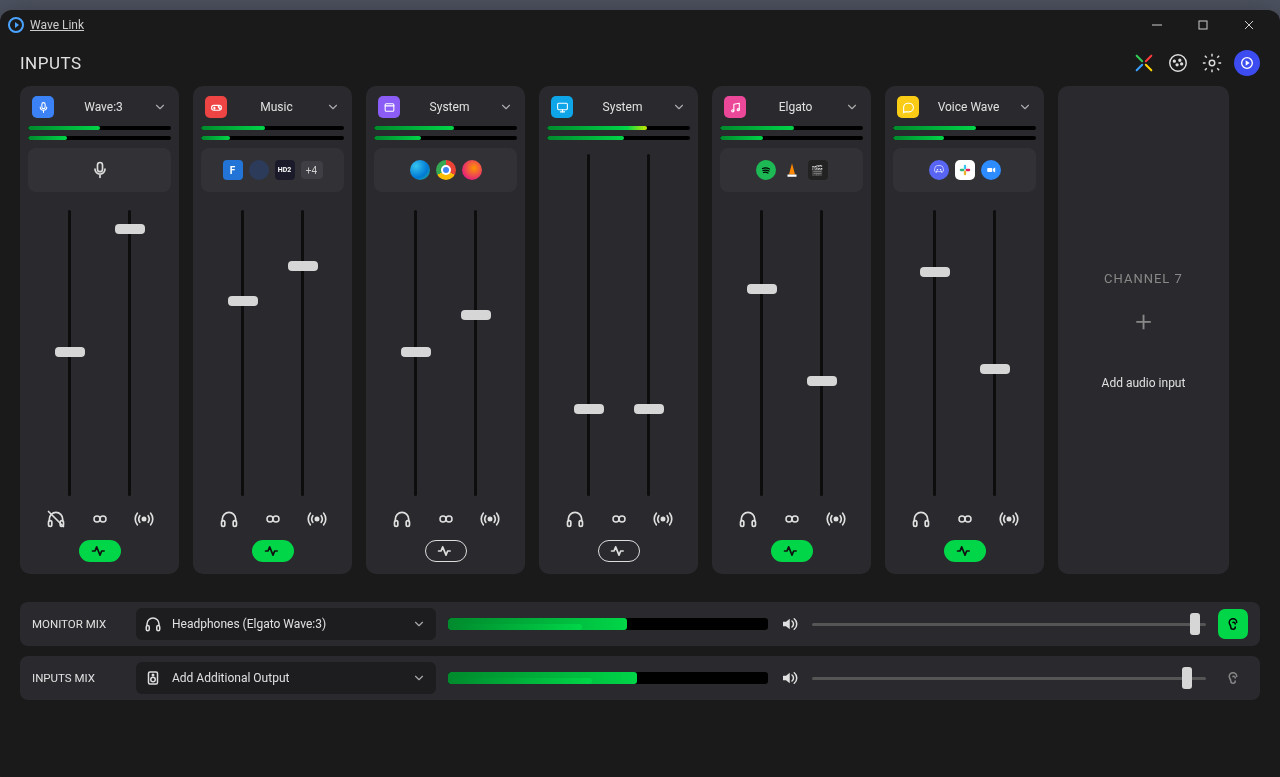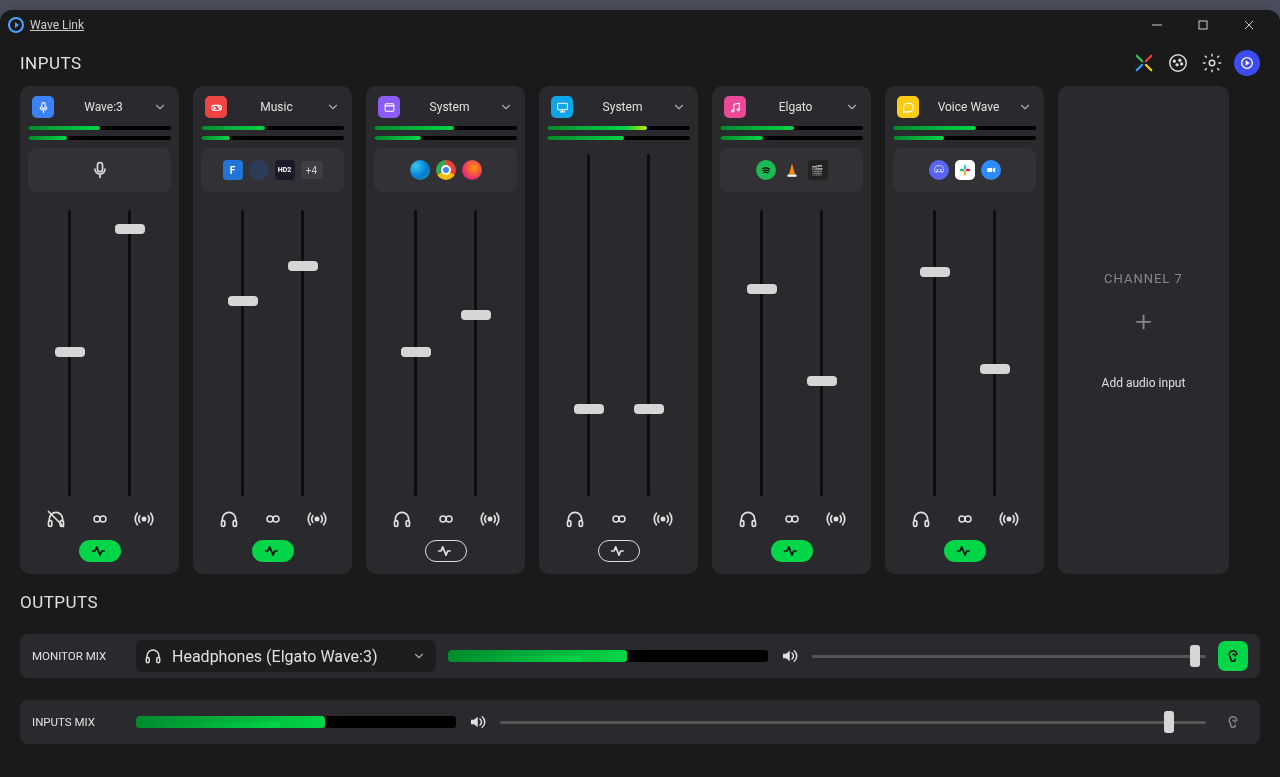--- a/index.html
+++ b/index.html
@@ -49,23 +49,23 @@
   .ch-btn{width:22px;height:22px;display:flex;align-items:center;justify-content:center;cursor:pointer;}
   .fx-pill{width:42px;height:22px;border-radius:11px;display:flex;align-items:center;justify-content:center;cursor:pointer;}
   .fx-pill.on{background:var(--green);}
   .fx-pill.off{border:1.5px solid #ddd;}
   .fx-pill svg{stroke:#111;}
   .fx-pill.off svg{stroke:#ddd;}
   .add-channel{width:171px;height:488px;background:var(--panel);border-radius:10px;display:flex;flex-direction:column;align-items:center;justify-content:center;color:var(--text-dim);gap:16px;}
   .add-channel .plus{font-size:28px;color:var(--text-dim);font-weight:200;}
   .add-channel .chlabel{font-size:13px;letter-spacing:1px;text-align:center;}
   .add-channel .addtext{font-size:12px;color:var(--text);margin-top:20px;}
-  .out-row{background:var(--panel);border-radius:8px;height:44px;display:flex;align-items:center;padding:2px 12px;margin-top:22px;gap:12px;}
+  .out-row{background:var(--panel);border-radius:8px;height:44px;display:flex;align-items:center;padding:2px 12px;margin-top:10px;gap:12px;}
   .out-label{font-size:11.5px;color:var(--text);width:92px;}
-  .out-select{background:#1d1d20;border-radius:6px;height:32px;display:flex;align-items:center;gap:10px;padding:0 10px 0 8px;color:var(--text);font-size:16px;width:300px;justify-content:space-between;cursor:pointer;}
+  .out-select{background:#1d1d20;border-radius:6px;height:32px;display:flex;align-items:center;gap:10px;padding:0 10px 0 8px;color:var(--text);font-size:12px;width:300px;justify-content:space-between;cursor:pointer;}
   .out-select .left{display:flex;gap:10px;align-items:center;}
   .out-meter{width:320px;height:12px;background:#000;border-radius:3px;position:relative;overflow:hidden;}
   .out-meter .bar{position:absolute;left:0;top:0;height:100%;border-radius:3px;}
   .speaker-icon{width:20px;color:var(--text);}
   .vol-slider{flex:1;height:3px;background:#555;border-radius:2px;position:relative;cursor:pointer;}
   .vol-thumb{position:absolute;width:10px;height:22px;background:#d6d6d6;border-radius:3px;top:-10px;}
   .ear-btn{width:30px;height:30px;border-radius:7px;display:flex;align-items:center;justify-content:center;cursor:pointer;}
   .ear-btn.on{background:var(--green);color:#000;}
   .ear-btn.off{color:#888;}
   
@@ -551,21 +551,20 @@
             </svg>
           </div>
   </div>
         <div class="add-channel">
   <div class="chlabel">CHANNEL 7</div>
   <div class="plus">＋</div>
   <div class="addtext">Add audio input</div>
         </div>
       </div>
 
-    <div class="section-title">OUTPUTS</div>
     <div id="outputs-container">
         <div class="out-row">
     <div class="out-label">MONITOR MIX</div>
     <div class="out-select">
       <div class="left">
         <span>
                 <svg width="18" height="18" viewBox="0 0 24 24" fill="none" stroke="#ddd" stroke-width="2" stroke-linecap="round" stroke-linejoin="round">
                   <path d="M4 14v-2a8 8 0 0116 0v2"></path>
                   <rect x="3" y="14" width="4" height="7" rx="2"></rect>
                   <rect x="17" y="14" width="4" height="7" rx="2"></rect>
@@ -594,20 +593,37 @@
           </div>
     <div class="ear-btn on">
             <svg width="18" height="18" viewBox="0 0 24 24" fill="none" stroke="#000" stroke-width="2" stroke-linecap="round" stroke-linejoin="round">
               <path d="M17 10a5 5 0 00-10 0c0 3 2 3 2 6a3 3 0 006 0"></path>
               <path d="M12 10a2 2 0 013 2"></path>
             </svg>
           </div>
   </div>
         <div class="out-row">
     <div class="out-label">INPUTS MIX</div>
+    <div class="out-select">
+      <div class="left">
+        <span>
+                <svg width="18" height="18" viewBox="0 0 24 24" fill="none" stroke="#ddd" stroke-width="2" stroke-linecap="round" stroke-linejoin="round">
+                  <rect x="6" y="4" width="12" height="16" rx="2"></rect>
+                  <circle cx="12" cy="14" r="3"></circle>
+                  <circle cx="12" cy="8" r="1" fill="#ddd"></circle>
+                </svg>
+              </span>
+        <span>Add Additional Output</span>
+      </div>
+      <span>
+              <svg width="14" height="14" viewBox="0 0 24 24" fill="none" stroke="#aaa" stroke-width="2" stroke-linecap="round" stroke-linejoin="round">
+                <polyline points="6 9 12 15 18 9"></polyline>
+              </svg>
+            </span>
+    </div>
     <div class="out-meter">
       <div class="bar" style="width:59%;background:linear-gradient(90deg,var(--green-dim),var(--green));"></div>
       <div class="bar" style="width:45%;height:50%;top:50%;background:linear-gradient(90deg,var(--green-dim),var(--green));"></div>
     </div>
     <span class="speaker-icon">
             <svg width="18" height="18" viewBox="0 0 24 24" fill="none" stroke="#e0e0e0" stroke-width="2" stroke-linecap="round" stroke-linejoin="round">
               <polygon points="4 9 8 9 13 5 13 19 8 15 4 15" fill="#e0e0e0" stroke="none"></polygon>
               <path d="M16 8a5 5 0 010 8M19 5a9 9 0 010 14"></path>
             </svg>
           </span>

